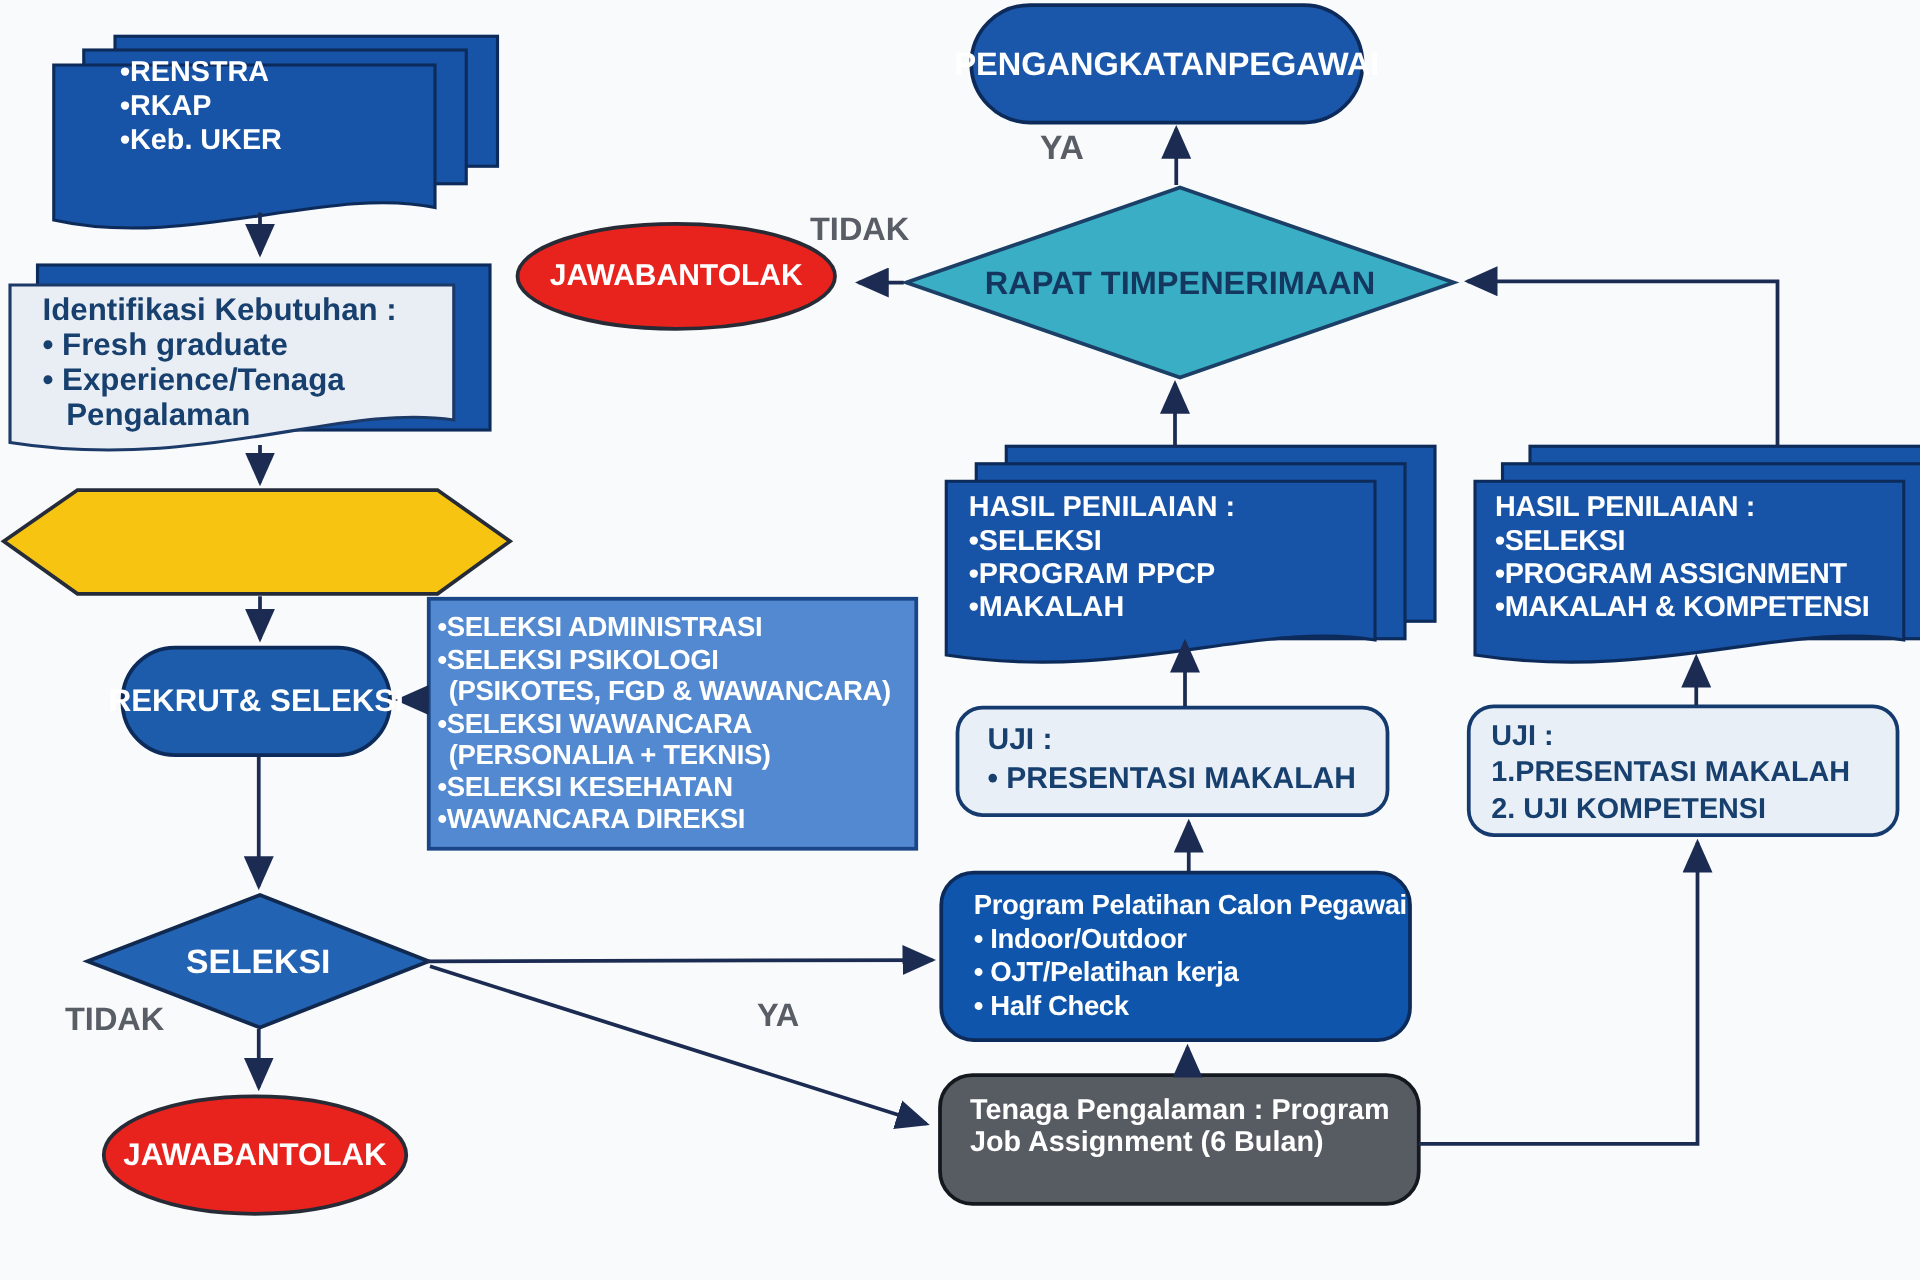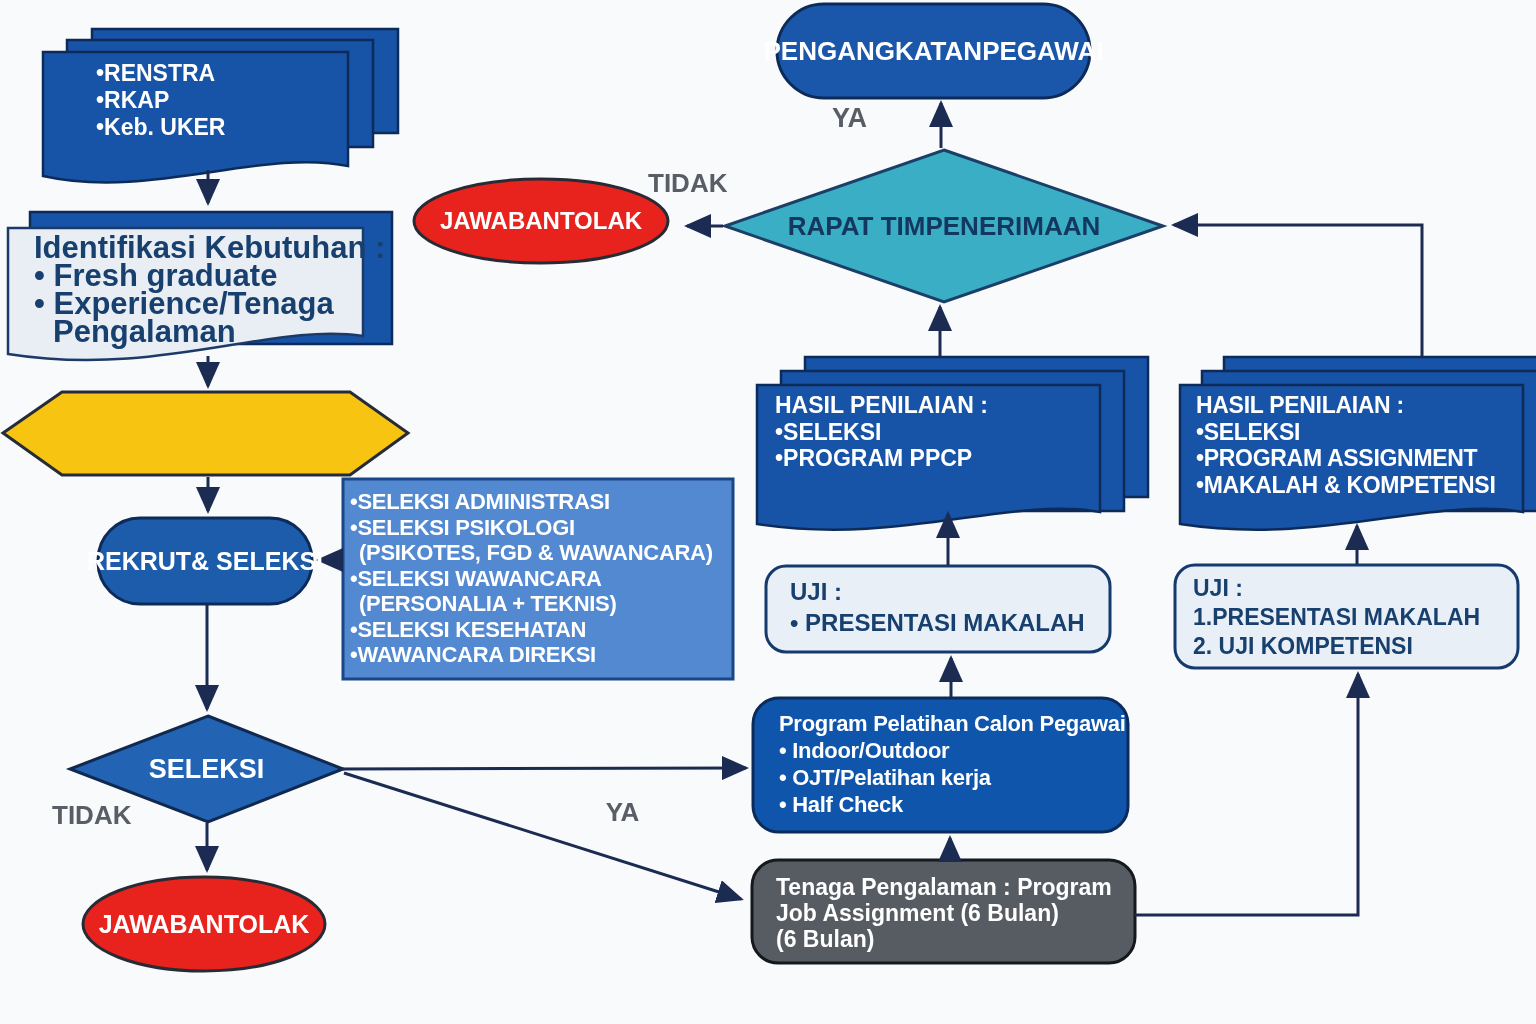--- a/index.html
+++ b/index.html
@@ -81,27 +81,27 @@
       <line x1="948" y1="565" x2="948" y2="514" marker-end="url(#ah)"></line>
       <line x1="940" y1="357" x2="940" y2="307" marker-end="url(#ah)"></line>
       <line x1="941" y1="148" x2="941" y2="103" marker-end="url(#ah)"></line>
       <line x1="723" y1="226" x2="687" y2="226" marker-end="url(#ah)"></line>
       <path d="M1422,357 V225 H1174" marker-end="url(#ah)"></path>
       <line x1="1357" y1="564" x2="1357" y2="526" marker-end="url(#ah)"></line>
       <path d="M1135,915 H1358 V674" marker-end="url(#ah)"></path>
     </g>
   </svg>
 
-  <div class="txt white" style="left:96px;top:60px;width:245px;font-size:23px;line-height:27px;">
+  <div class="txt white" style="left:96px;top:44px;width:245px;font-size:23px;line-height:27px;">
     <div>•RENSTRA</div>
     <div>•RKAP</div>
     <div>•Keb. UKER</div>
   </div>
 
-  <div class="txt navy" style="left:34px;top:234px;width:330px;font-size:31px;line-height:28px;font-weight:600;">
+  <div class="txt navy" style="left:34px;top:234px;width:330px;font-size:25px;line-height:28px;font-weight:600;">
     <div>Identifikasi Kebutuhan :</div>
     <div>• Fresh graduate</div>
     <div>• Experience/Tenaga</div>
     <div class="ind2">Pengalaman</div>
   </div>
 
 
   <div class="txt white cc" style="left:98px;top:518px;width:214px;height:86px;font-size:25px;line-height:30px;">
     <div>REKRUT</div>
     <div>&amp; SELEKSI</div>
@@ -131,32 +131,32 @@
   <div class="txt white tight" style="left:753px;top:698px;width:422px;padding:12px 16px 0 26px;font-size:22px;line-height:27px;box-sizing:border-box;">
     <div>Program Pelatihan Calon Pegawai</div>
     <div>• Indoor/Outdoor</div>
     <div>• OJT/Pelatihan kerja</div>
     <div>• Half Check</div>
   </div>
 
   <div class="txt white" style="left:752px;top:860px;width:336px;padding:14px 0 0 24px;font-size:23px;line-height:26px;box-sizing:border-box;">
     <div>Tenaga Pengalaman : Program</div>
     <div>Job Assignment (6 Bulan)</div>
-    <div>(6 Bulan)</div>
   </div>
 
   <div class="txt navy" style="left:766px;top:566px;width:344px;padding:10px 0 0 24px;font-size:24px;line-height:31px;box-sizing:border-box;">
     <div>UJI :</div>
     <div>• PRESENTASI MAKALAH</div>
   </div>
 
   <div class="txt white" style="left:757px;top:385px;width:343px;padding:7px 0 0 18px;font-size:23px;line-height:26.5px;box-sizing:border-box;">
     <div>HASIL PENILAIAN :</div>
     <div>•SELEKSI</div>
     <div>•PROGRAM PPCP</div>
+    <div>•MAKALAH</div>
   </div>
 
   <div class="txt cc" style="left:725px;top:150px;width:438px;height:152px;font-size:26px;line-height:30px;color:#14375f;">
     <div>RAPAT TIM</div>
     <div>PENERIMAAN</div>
   </div>
 
   <div class="txt white cc" style="left:414px;top:179px;width:254px;height:84px;font-size:24px;line-height:28px;">
     <div>JAWABAN</div>
     <div>TOLAK</div>

